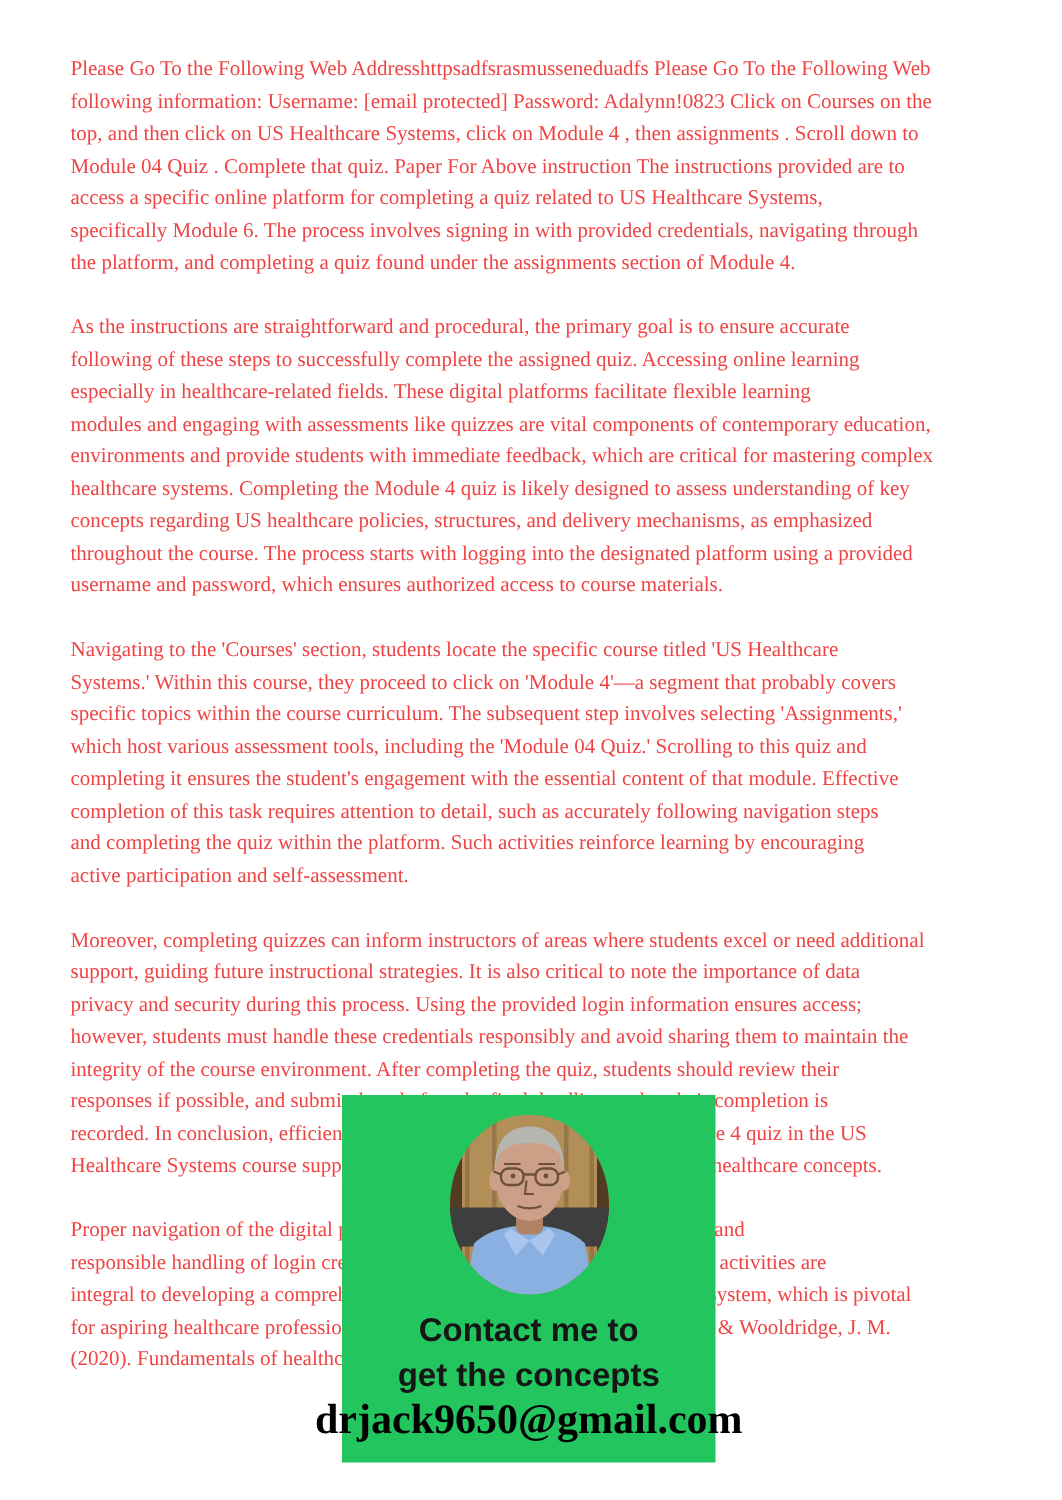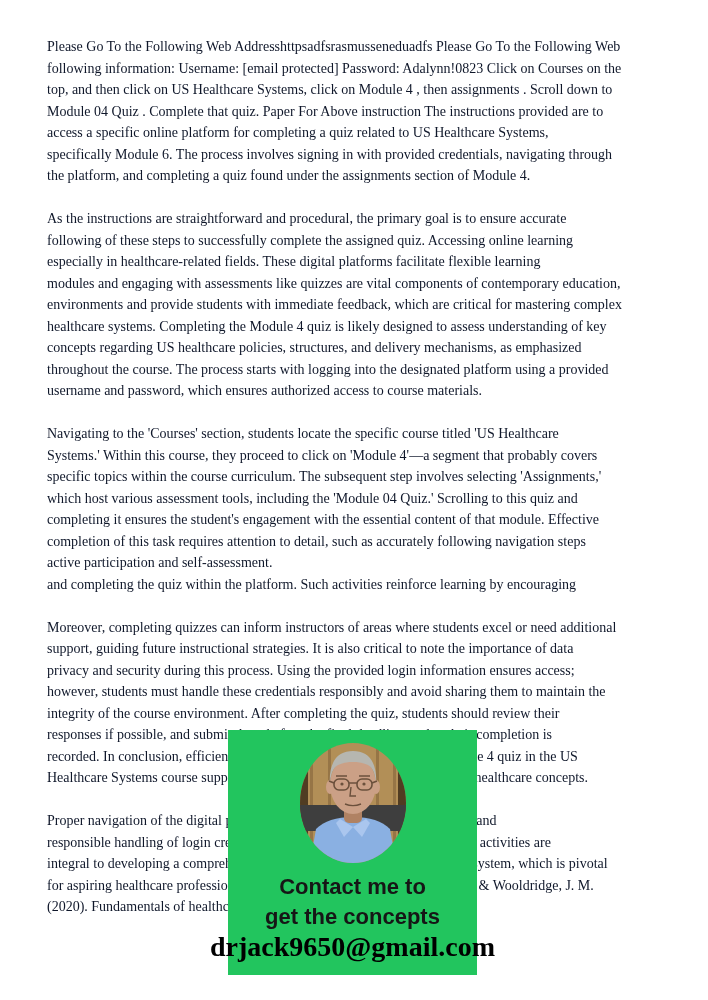--- a/index.html
+++ b/index.html
@@ -9,21 +9,21 @@
     height: 1000px;
     background: #ffffff;
     overflow: hidden;
     font-family: "Liberation Serif", "DejaVu Serif", serif;
   }
   .doc {
     position: absolute;
     left: 47px;
     top: 36px;
     width: 600px;
-    color: #0f172a;
+    color: #ef4444;
     font-size: 14px;
   }
   .para { margin: 0 0 21.5px 0; }
   .para .line {
     height: 21.5px;
     line-height: 21.5px;
     white-space: pre;
   }
   .promo {
     position: absolute;
@@ -86,22 +86,22 @@
         <div class="line">throughout the course. The process starts with logging into the designated platform using a provided</div>
         <div class="line">username and password, which ensures authorized access to course materials.</div>
       </div>
     <div class="para">
         <div class="line">Navigating to the 'Courses' section, students locate the specific course titled 'US Healthcare</div>
         <div class="line">Systems.' Within this course, they proceed to click on 'Module 4'—a segment that probably covers</div>
         <div class="line">specific topics within the course curriculum. The subsequent step involves selecting 'Assignments,'</div>
         <div class="line">which host various assessment tools, including the 'Module 04 Quiz.' Scrolling to this quiz and</div>
         <div class="line">completing it ensures the student's engagement with the essential content of that module. Effective</div>
         <div class="line">completion of this task requires attention to detail, such as accurately following navigation steps</div>
+        <div class="line">and completing the quiz within the platform. Such activities reinforce learning by encouraging</div>
         <div class="line">active participation and self-assessment.</div>
-        <div class="line">and completing the quiz within the platform. Such activities reinforce learning by encouraging</div>
       </div>
     <div class="para">
         <div class="line">Moreover, completing quizzes can inform instructors of areas where students excel or need additional</div>
         <div class="line">support, guiding future instructional strategies. It is also critical to note the importance of data</div>
         <div class="line">privacy and security during this process. Using the provided login information ensures access;</div>
         <div class="line">however, students must handle these credentials responsibly and avoid sharing them to maintain the</div>
         <div class="line">integrity of the course environment. After completing the quiz, students should review their</div>
         <div class="line">responses if possible, and submit them before the final deadline so that their completion is</div>
         <div class="line">recorded. In conclusion, efficient completion of the steps to finish the Module 4 quiz in the US</div>
         <div class="line">Healthcare Systems course supports the students' understanding of essential healthcare concepts.</div>

